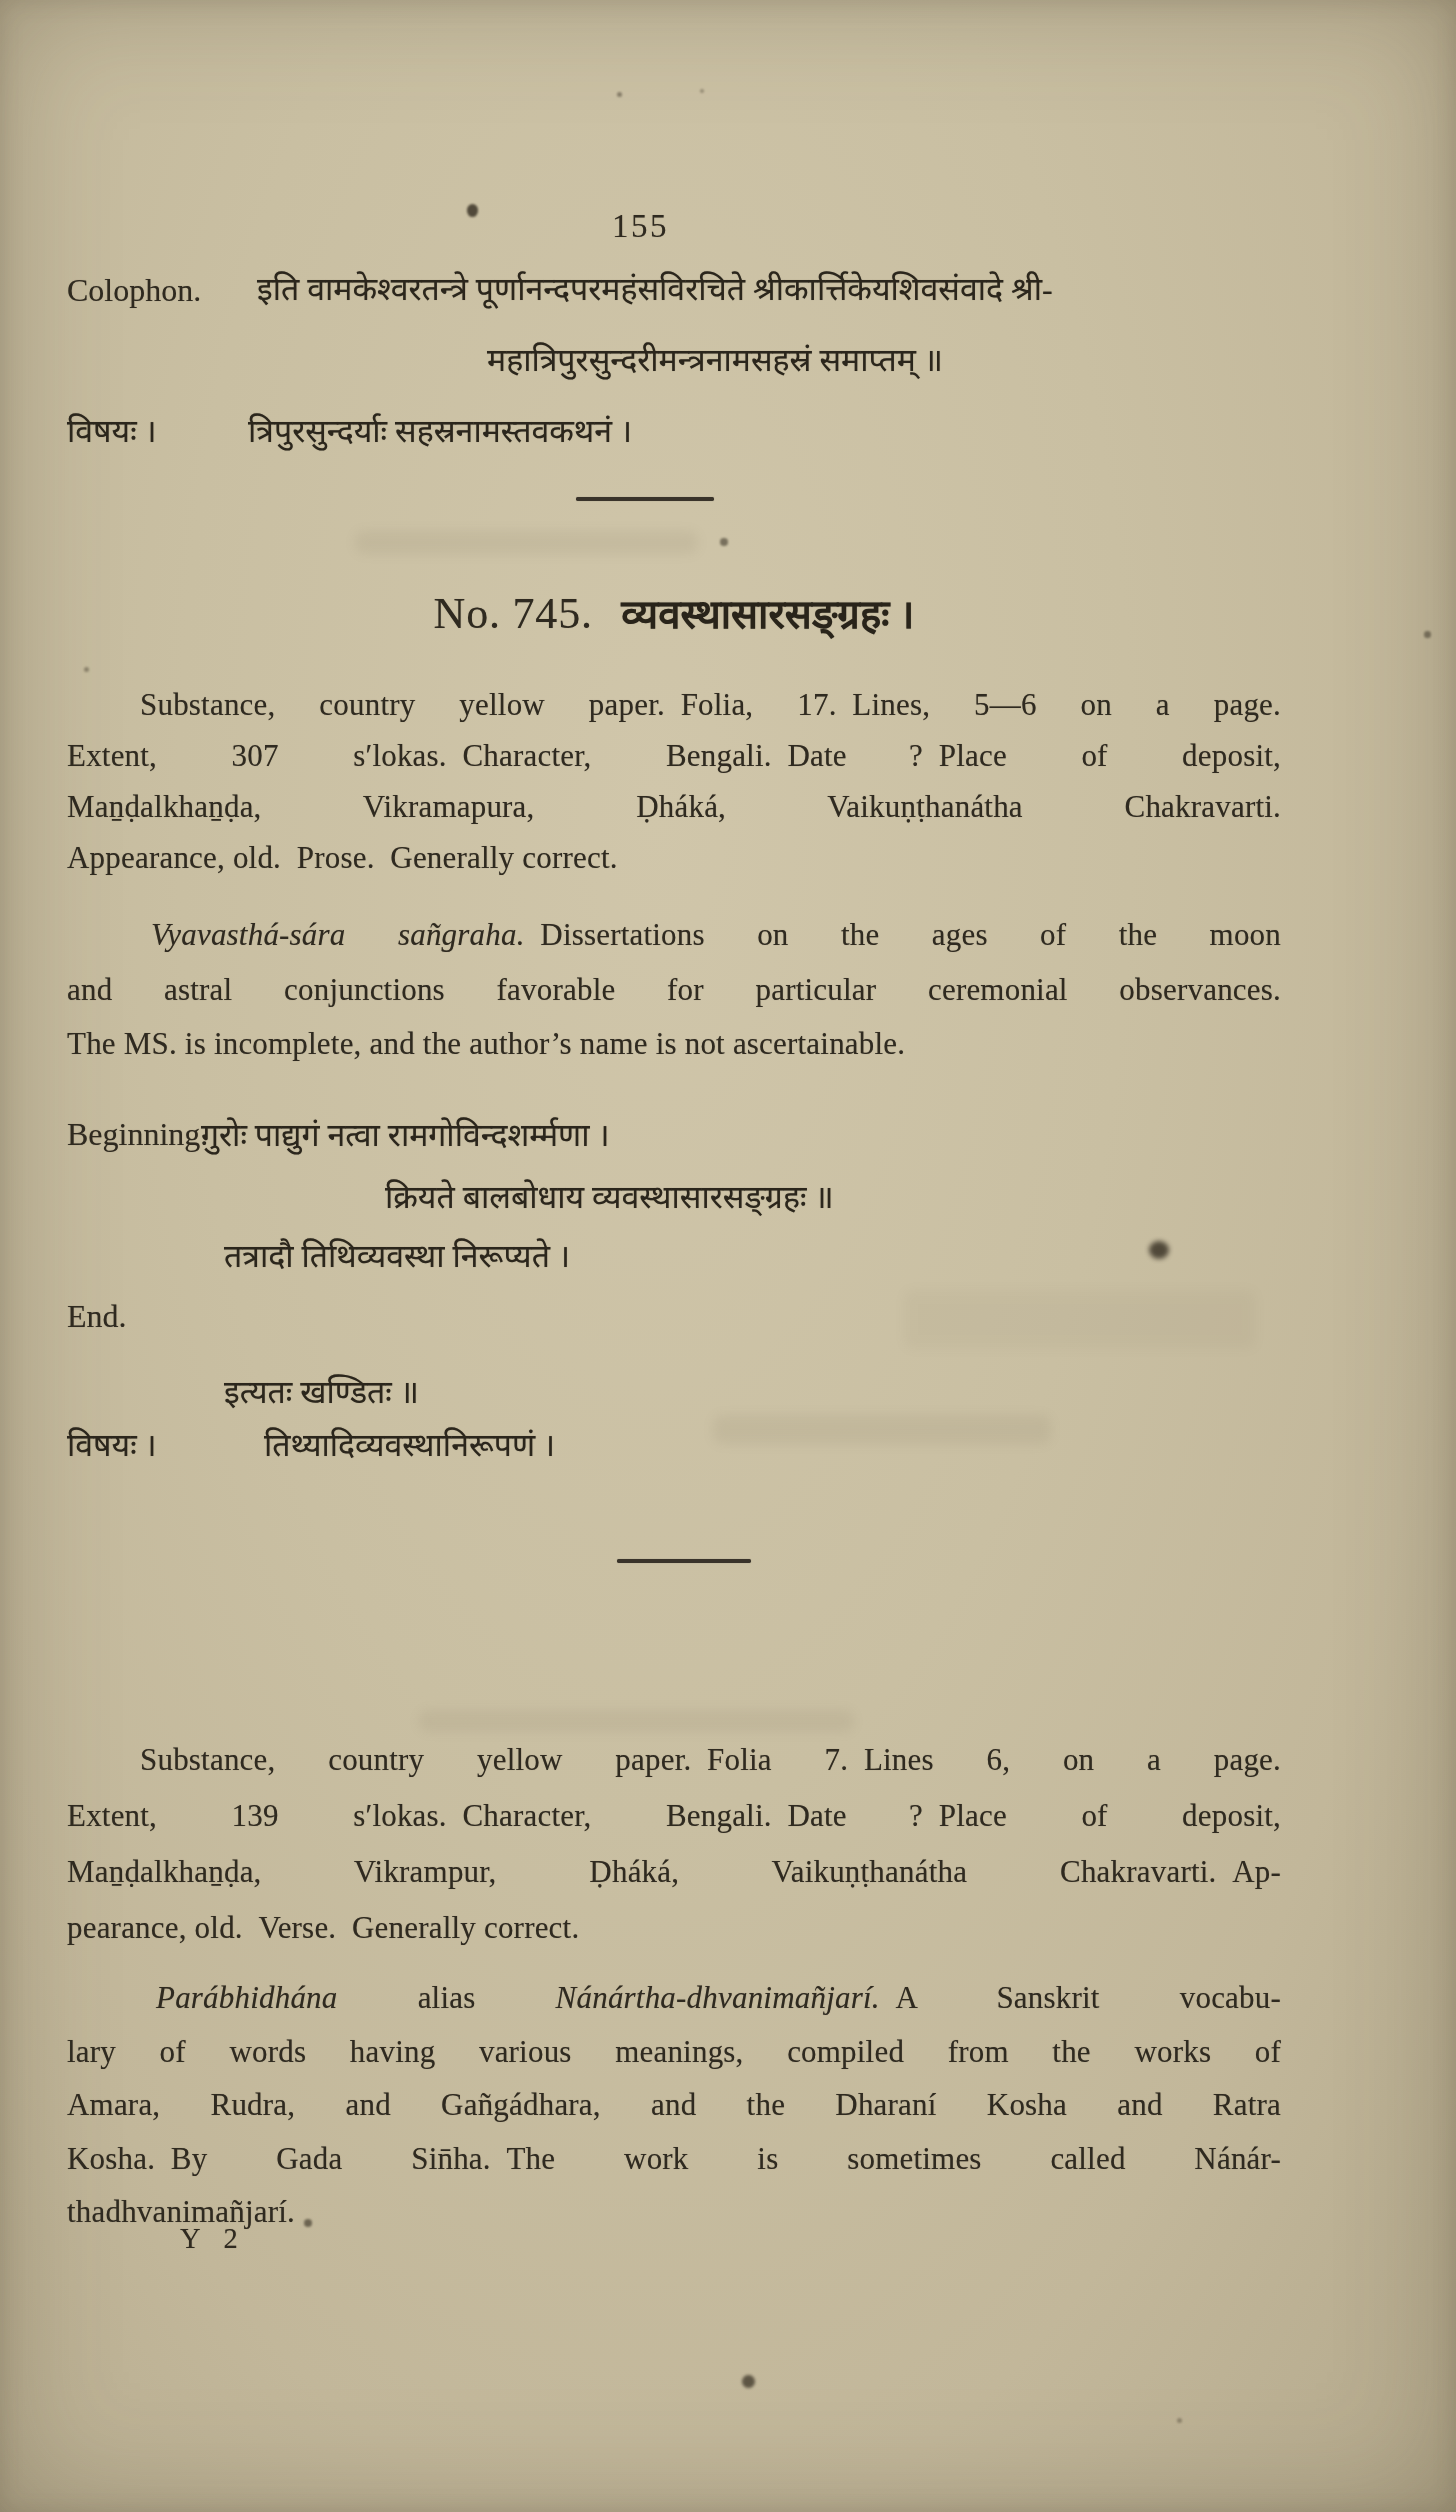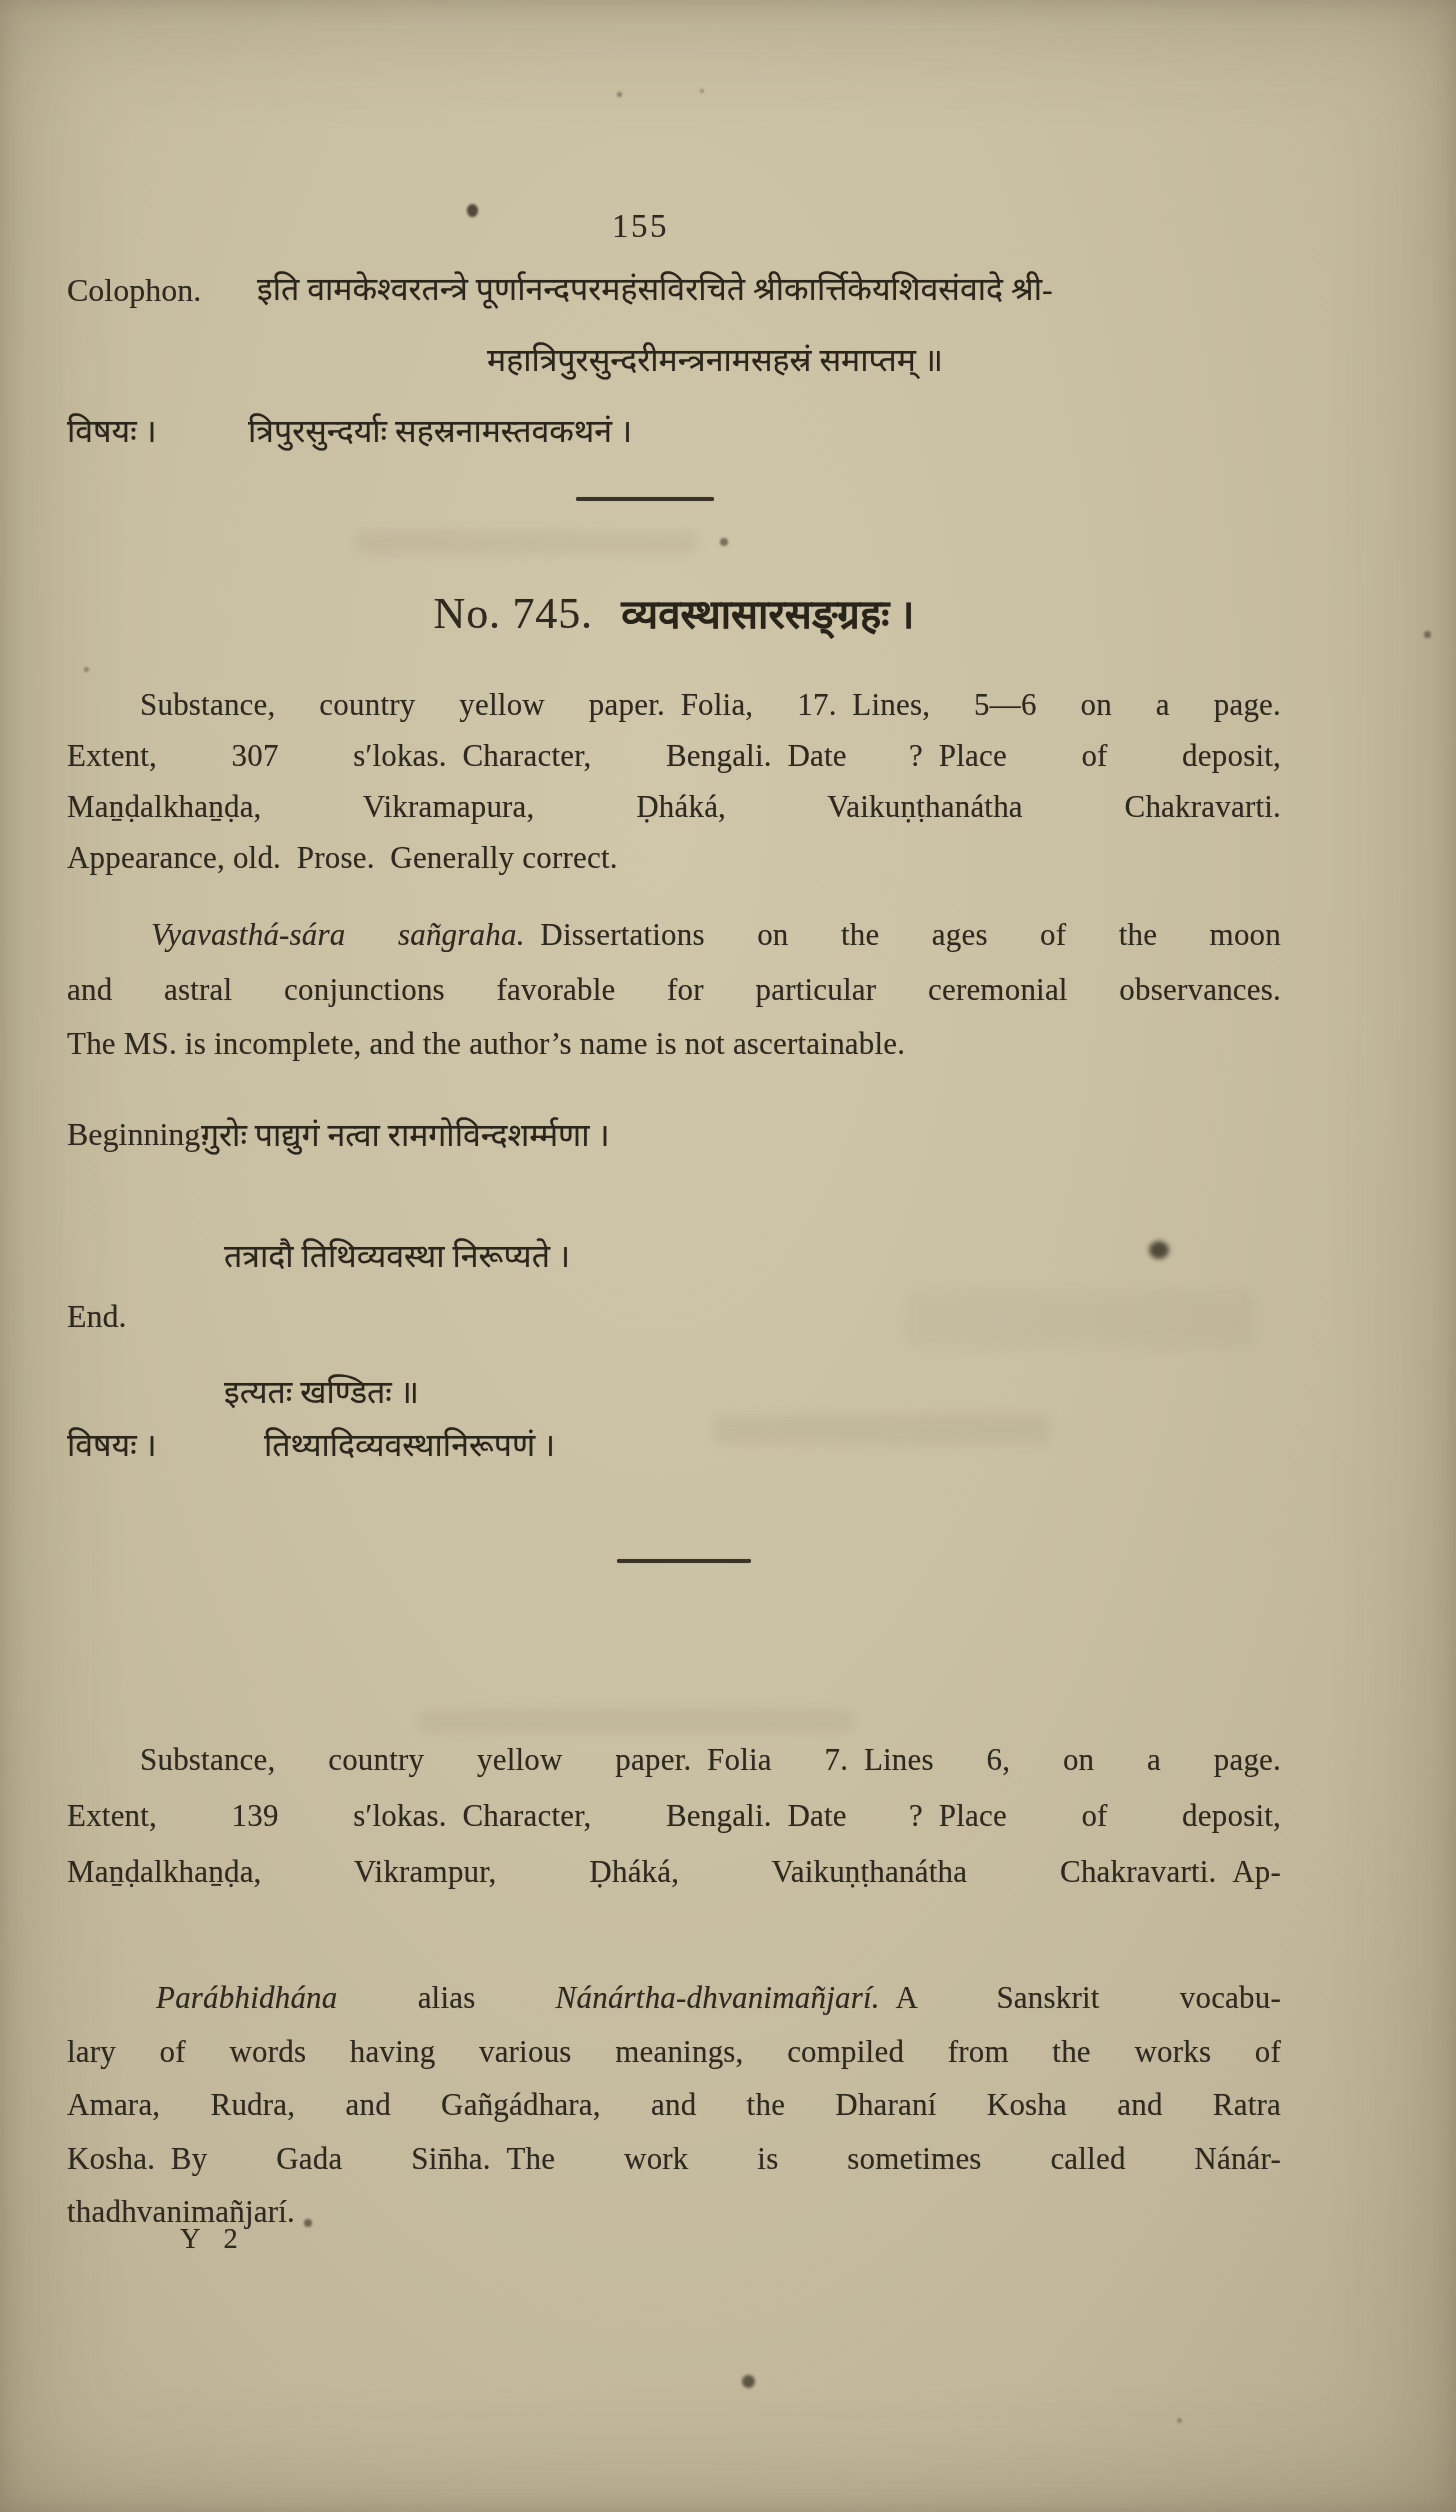--- a/index.html
+++ b/index.html
@@ -60,34 +60,36 @@
   <div class="line ink" style="top:736px;">Extent, 307 s′lokas. Character, Bengali. Date  ? Place of deposit,</div>
   <div class="line ink" style="top:787px;">Maṉḍalkhaṉḍa, Vikramapura, Ḍháká, Vaikuṇṭhanátha Chakravarti.</div>
   <div class="line ink last" style="top:838px;">Appearance, old. Prose. Generally correct.</div>
 
   <div class="line ink ind100" style="top:915px;"><span class="it">Vyavasthá-sára sañgraha.</span><span> Dissertations on the ages of the moon</span></div>
   <div class="line ink" style="top:970px;">and astral conjunctions favorable for particular ceremonial observances.</div>
   <div class="line ink last" style="top:1024px;">The MS. is incomplete, and the author’s name is not ascertainable.</div>
 
   <div class="lbl ink" style="left:67px; top:1116px;">Beginning.</div>
   <div class="dev ink" style="left:201px; top:1112px;">गुरोः पाद्युगं नत्वा रामगोविन्दशर्म्मणा ।</div>
+  <div class="dev ink" style="left:385px; top:1174px;">क्रियते बालबोधाय व्यवस्थासारसङ्ग्रहः ॥</div>
   <div class="dev ink" style="left:224px; top:1233px;">तत्रादौ तिथिव्यवस्था निरूप्यते ।</div>
 
   <div class="lbl ink" style="left:67px; top:1298px;">End.</div>
   <div class="dev ink" style="left:224px; top:1369px;">इत्यतः खण्डितः ॥</div>
 
   <div class="dev ink" style="left:67px; top:1422px;">विषयः ।</div>
   <div class="dev ink" style="left:264px; top:1422px;">तिथ्यादिव्यवस्थानिरूपणं ।</div>
 
   <div class="rule" style="left:617px; top:1559px; width:134px;"></div>
 
 
   <div class="line ink ind87" style="top:1740px;">Substance, country yellow paper. Folia 7. Lines 6, on a page.</div>
   <div class="line ink" style="top:1796px;">Extent, 139 s′lokas. Character, Bengali. Date  ? Place of deposit,</div>
   <div class="line ink" style="top:1852px;">Maṉḍalkhaṉḍa, Vikrampur, Ḍháká, Vaikuṇṭhanátha Chakravarti. Ap-</div>
+  <div class="line ink last" style="top:1908px;">pearance, old. Verse. Generally correct.</div>
 
   <div class="line ink ind106" style="top:1978px;"><span class="it">Parábhidhána</span><span> alias </span><span class="it">Nánártha-dhvanimañjarí.</span><span> A Sanskrit vocabu-</span></div>
   <div class="line ink" style="top:2032px;">lary of words having various meanings, compiled from the works of</div>
   <div class="line ink" style="top:2139px;">Kosha. By Gada Sin̄ha. The work is sometimes called Nánár-</div>
   <div class="line ink" style="top:2085px;">Amara, Rudra, and Gañgádhara, and the Dharaní Kosha and Ratra</div>
   <div class="line ink last" style="top:2192px;">thadhvanimañjarí.</div>
 
   <div class="sig ink">Y 2</div>
 
   <div class="speck" style="left:467px; top:204px; width:11px; height:12.6px; opacity:.8;"></div>

